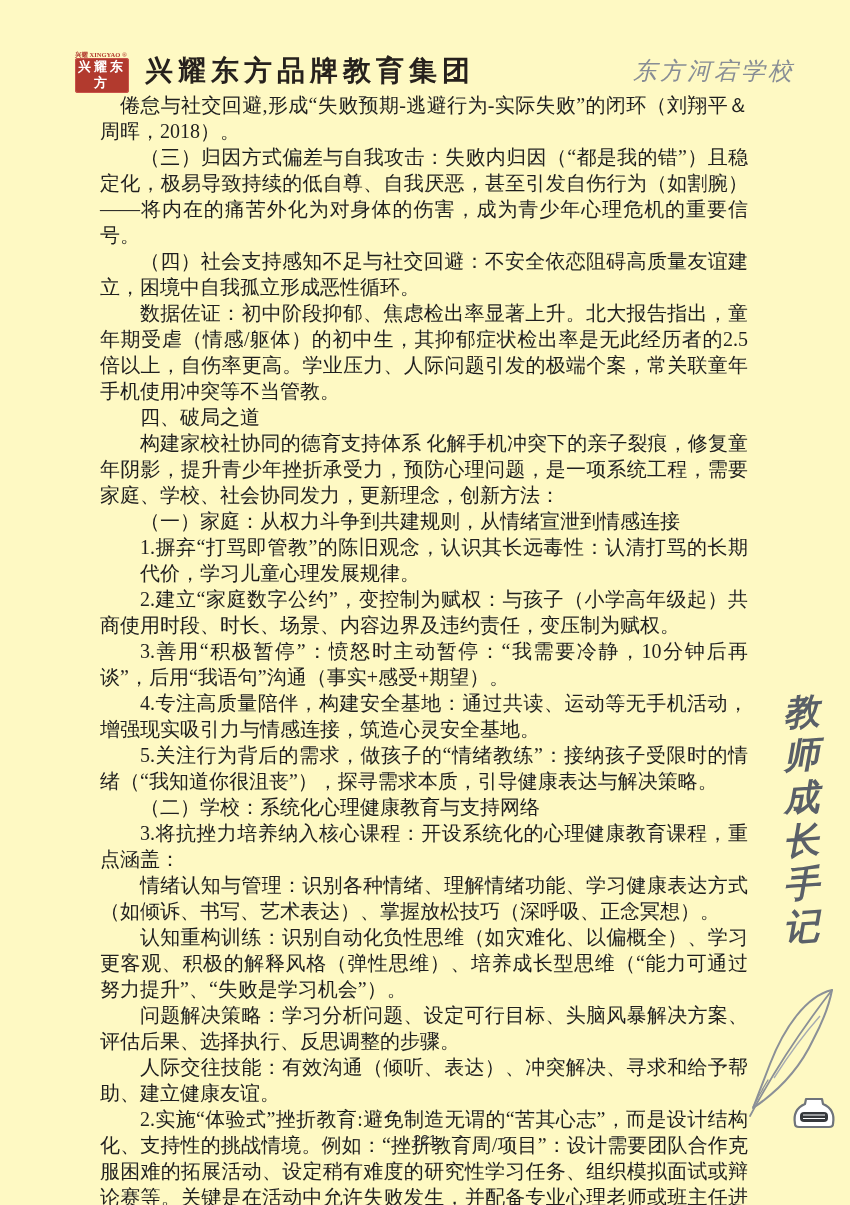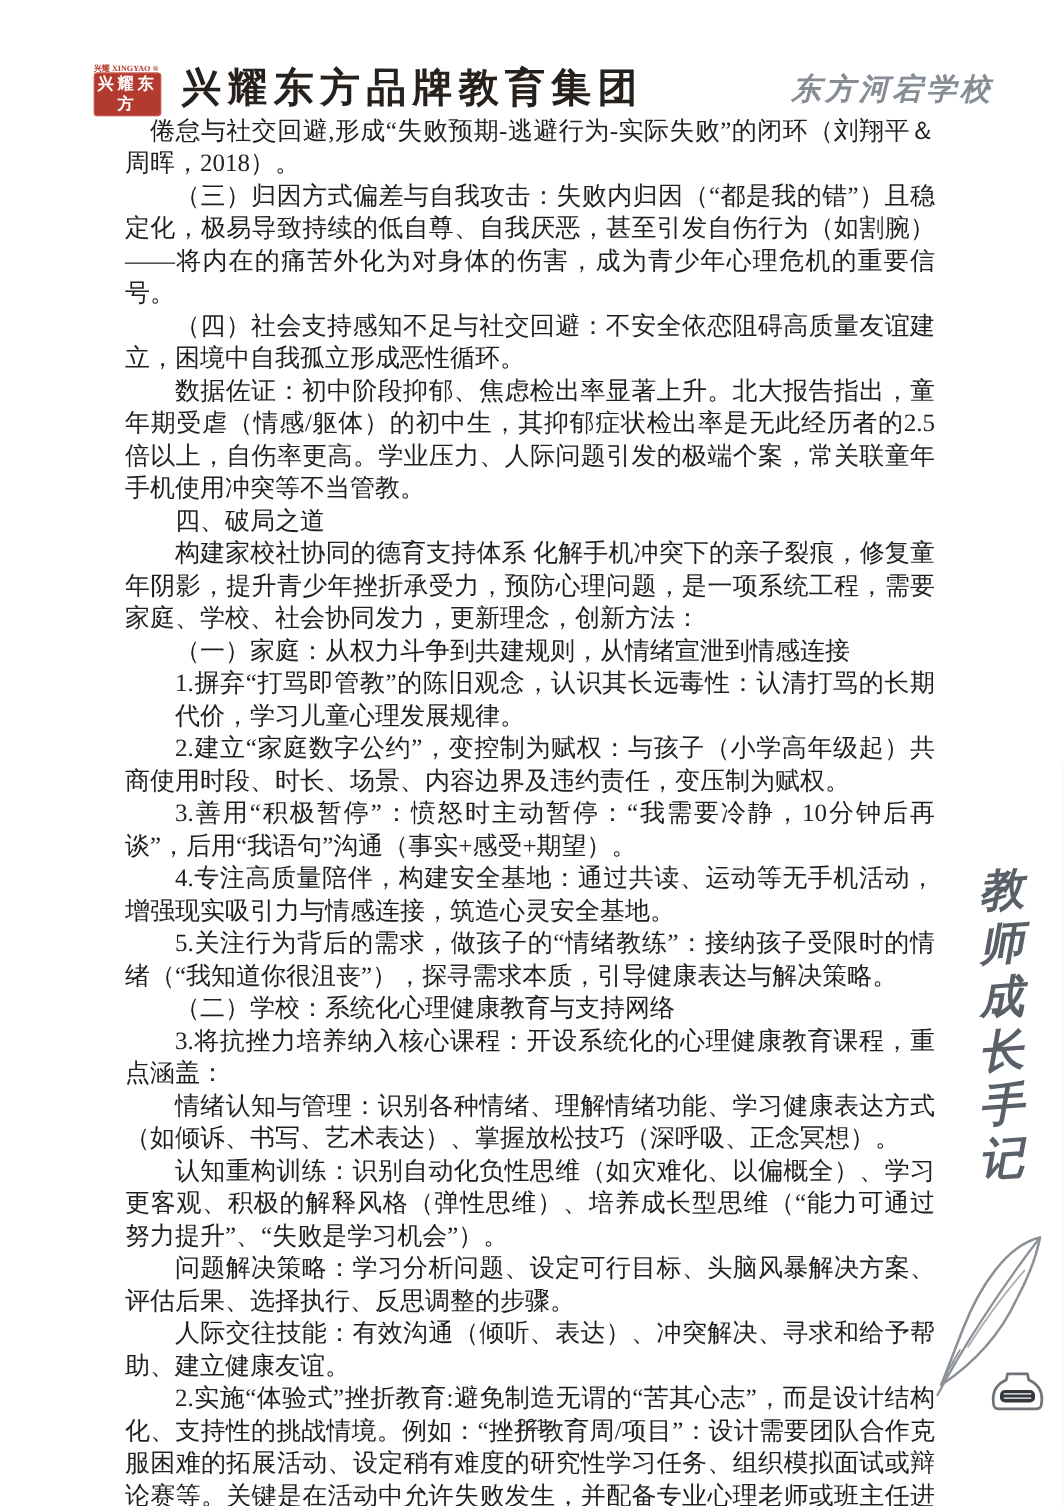--- a/index.html
+++ b/index.html
@@ -1,35 +1,35 @@
 <!DOCTYPE html>
 <html lang="zh"><head>
 <meta charset="utf-8">
 <style>
   html,body{margin:0;padding:0;background:#e8e8e8;}
   .page{
     position:relative; width:850px; height:1205px; margin:0 auto;
-    background:#ffffff; overflow:hidden;
+    background:#fef9c3; overflow:hidden;
     font-family:"Liberation Serif","DejaVu Serif",serif;
     color:#1f1f1f;
   }
   
   .header{position:absolute; top:48px; left:75px; right:55px; height:46px;
           display:flex; align-items:center;}
   .seal{width:60px; margin-right:10px; flex:0 0 auto;}
   .seal-caption{color:#b23a2e; font-size:9px; line-height:9px; white-space:nowrap;
                 transform:scale(0.72); transform-origin:left bottom; font-weight:bold;}
   .seal-box{width:54px; height:34px; background:#b23a2e; border-radius:3px;
             color:#ffffff; font-weight:bold; font-size:13px; line-height:16px;
             letter-spacing:3px; text-align:center; padding-top:1px;
             box-shadow:inset 0 0 0 1px #c9544a;}
-  .brand{font-size:32px; font-weight:bold; letter-spacing:5px; color:#26211d;
+  .brand{font-size:28px; font-weight:bold; letter-spacing:5px; color:#26211d;
          white-space:nowrap;}
   .school{margin-left:auto; font-size:24px; letter-spacing:3px; color:#878d95;
-          font-style:italic; font-weight:bold; white-space:nowrap;}
+          font-style:italic; font-weight:normal; white-space:nowrap;}
   
   .content{position:absolute; top:92px; left:100px; width:648px;
            font-size:20px; line-height:26px; text-align:justify;}
   .content p{margin:0; text-indent:2em;}
   .content p.cont{text-indent:1em;}
   .content p.block{margin-left:2em; text-indent:0;}
   
   .vertical-title{position:absolute; top:694px; right:18px; width:62px;
                   display:flex; flex-direction:column; align-items:center; gap:7px;
                   color:#5a6068; font-size:36px; font-style:italic; font-weight:bold;

